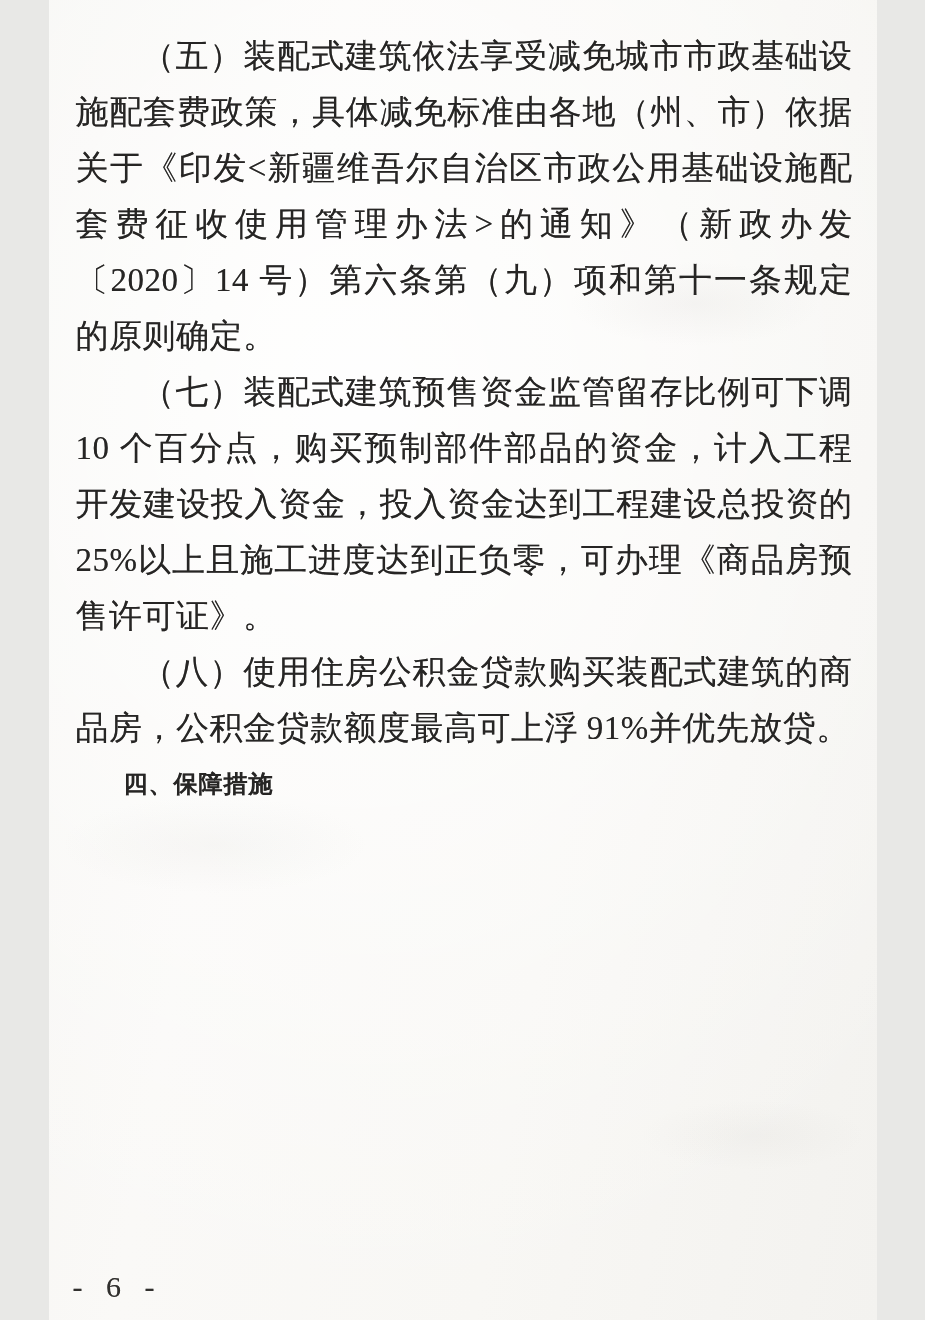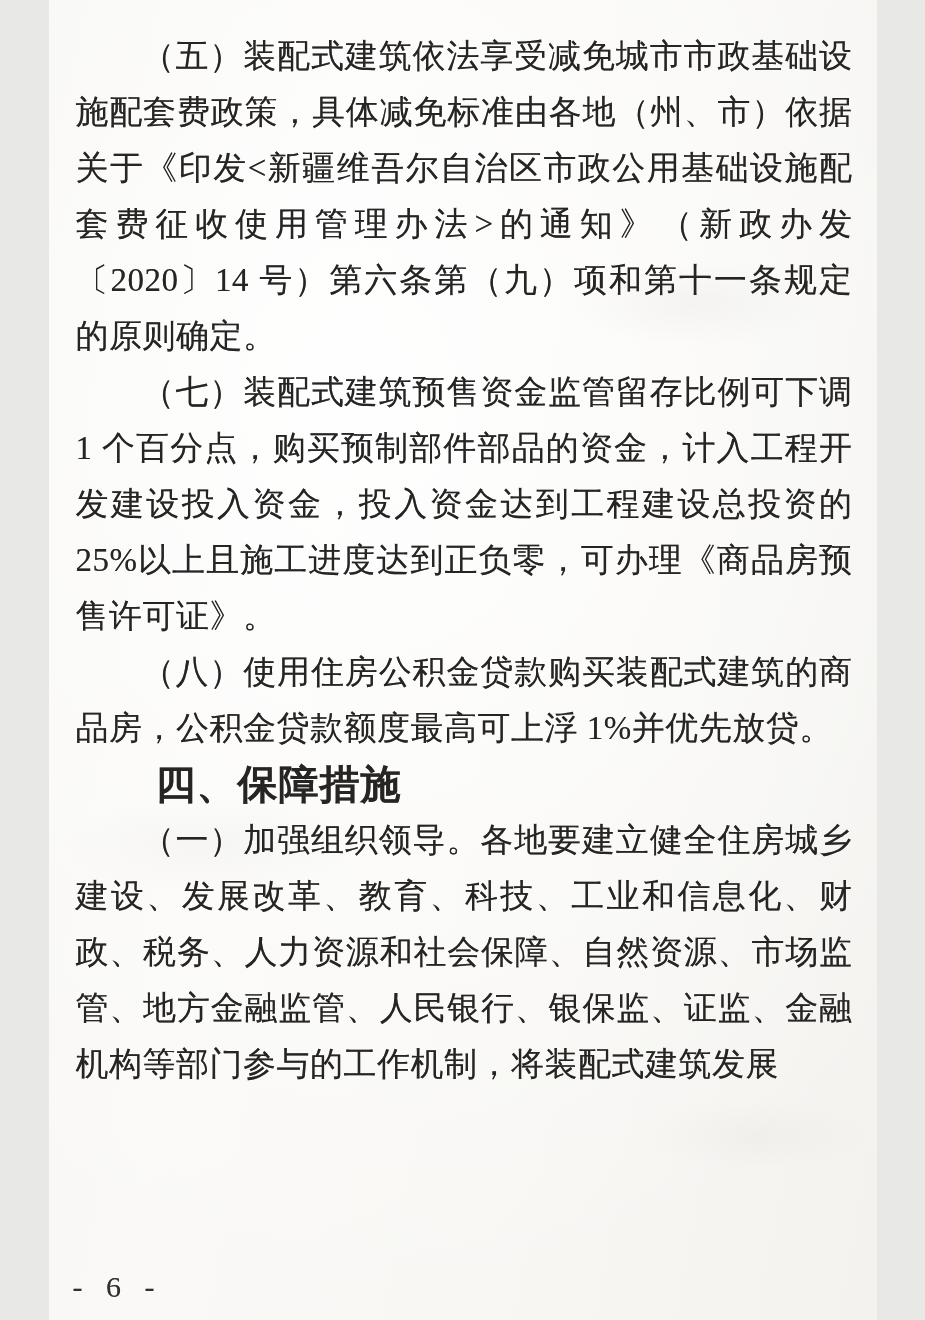--- a/index.html
+++ b/index.html
@@ -41,40 +41,39 @@
     text-shadow: 0 0 0.6px rgba(40,38,36,0.55);
   }
   .para {
     margin: 0;
     text-indent: 2em;
   }
   .heading {
     margin: 0;
     text-indent: 2em;
     font-weight: 700;
-    font-family: Liberation Sans, sans-serif;
-    font-size: 40px;
+    font-family: Liberation Serif, serif;
+    font-size: 24px;
     letter-spacing: 1px;
   }
   .page-number {
     position: absolute;
     left: 24px;
     bottom: 16px;
     font-size: 30px;
     letter-spacing: 8px;
     color: #31302e;
     font-family: "Liberation Serif", "DejaVu Serif", serif;
     text-shadow: 0 0 0.6px rgba(40,38,36,0.5);
   }
 </style>
 </head>
 <body>
 
 <div class="page">
   <div class="content">
     <p class="para">（五）装配式建筑依法享受减免城市市政基础设施配套费政策，具体减免标准由各地（州、市）依据关于《印发&lt;新疆维吾尔自治区市政公用基础设施配套费征收使用管理办法&gt;的通知》（新政办发〔2020〕14 号）第六条第（九）项和第十一条规定的原则确定。</p>
-    <p class="para">（七）装配式建筑预售资金监管留存比例可下调 1 个百分点，购买预制部件部品的资金，计入工程开发建设投入资金，投入资金达到工程建设总投资的 25%以上且施工进度达到正负零，可办理《商品房预售许可证》。</p>
-    <p class="para">（八）使用住房公积金贷款购买装配式建筑的商品房，公积金贷款额度最高可上浮 1%并优先放贷。</p>
+    <p class="para">（七）装配式建筑预售资金监管留存比例可下调 10 个百分点，购买预制部件部品的资金，计入工程开发建设投入资金，投入资金达到工程建设总投资的 25%以上且施工进度达到正负零，可办理《商品房预售许可证》。</p>
+    <p class="para">（八）使用住房公积金贷款购买装配式建筑的商品房，公积金贷款额度最高可上浮 91%并优先放贷。</p>
     <h2 class="heading">四、保障措施</h2>
-    <p class="para">（一）加强组织领导。各地要建立健全住房城乡建设、发展改革、教育、科技、工业和信息化、财政、税务、人力资源和社会保障、自然资源、市场监管、地方金融监管、人民银行、银保监、证监、金融机构等部门参与的工作机制，将装配式建筑发展</p>
   </div>
   <div class="page-number">- 6 -</div>
 </div>
 
 </body></html>

